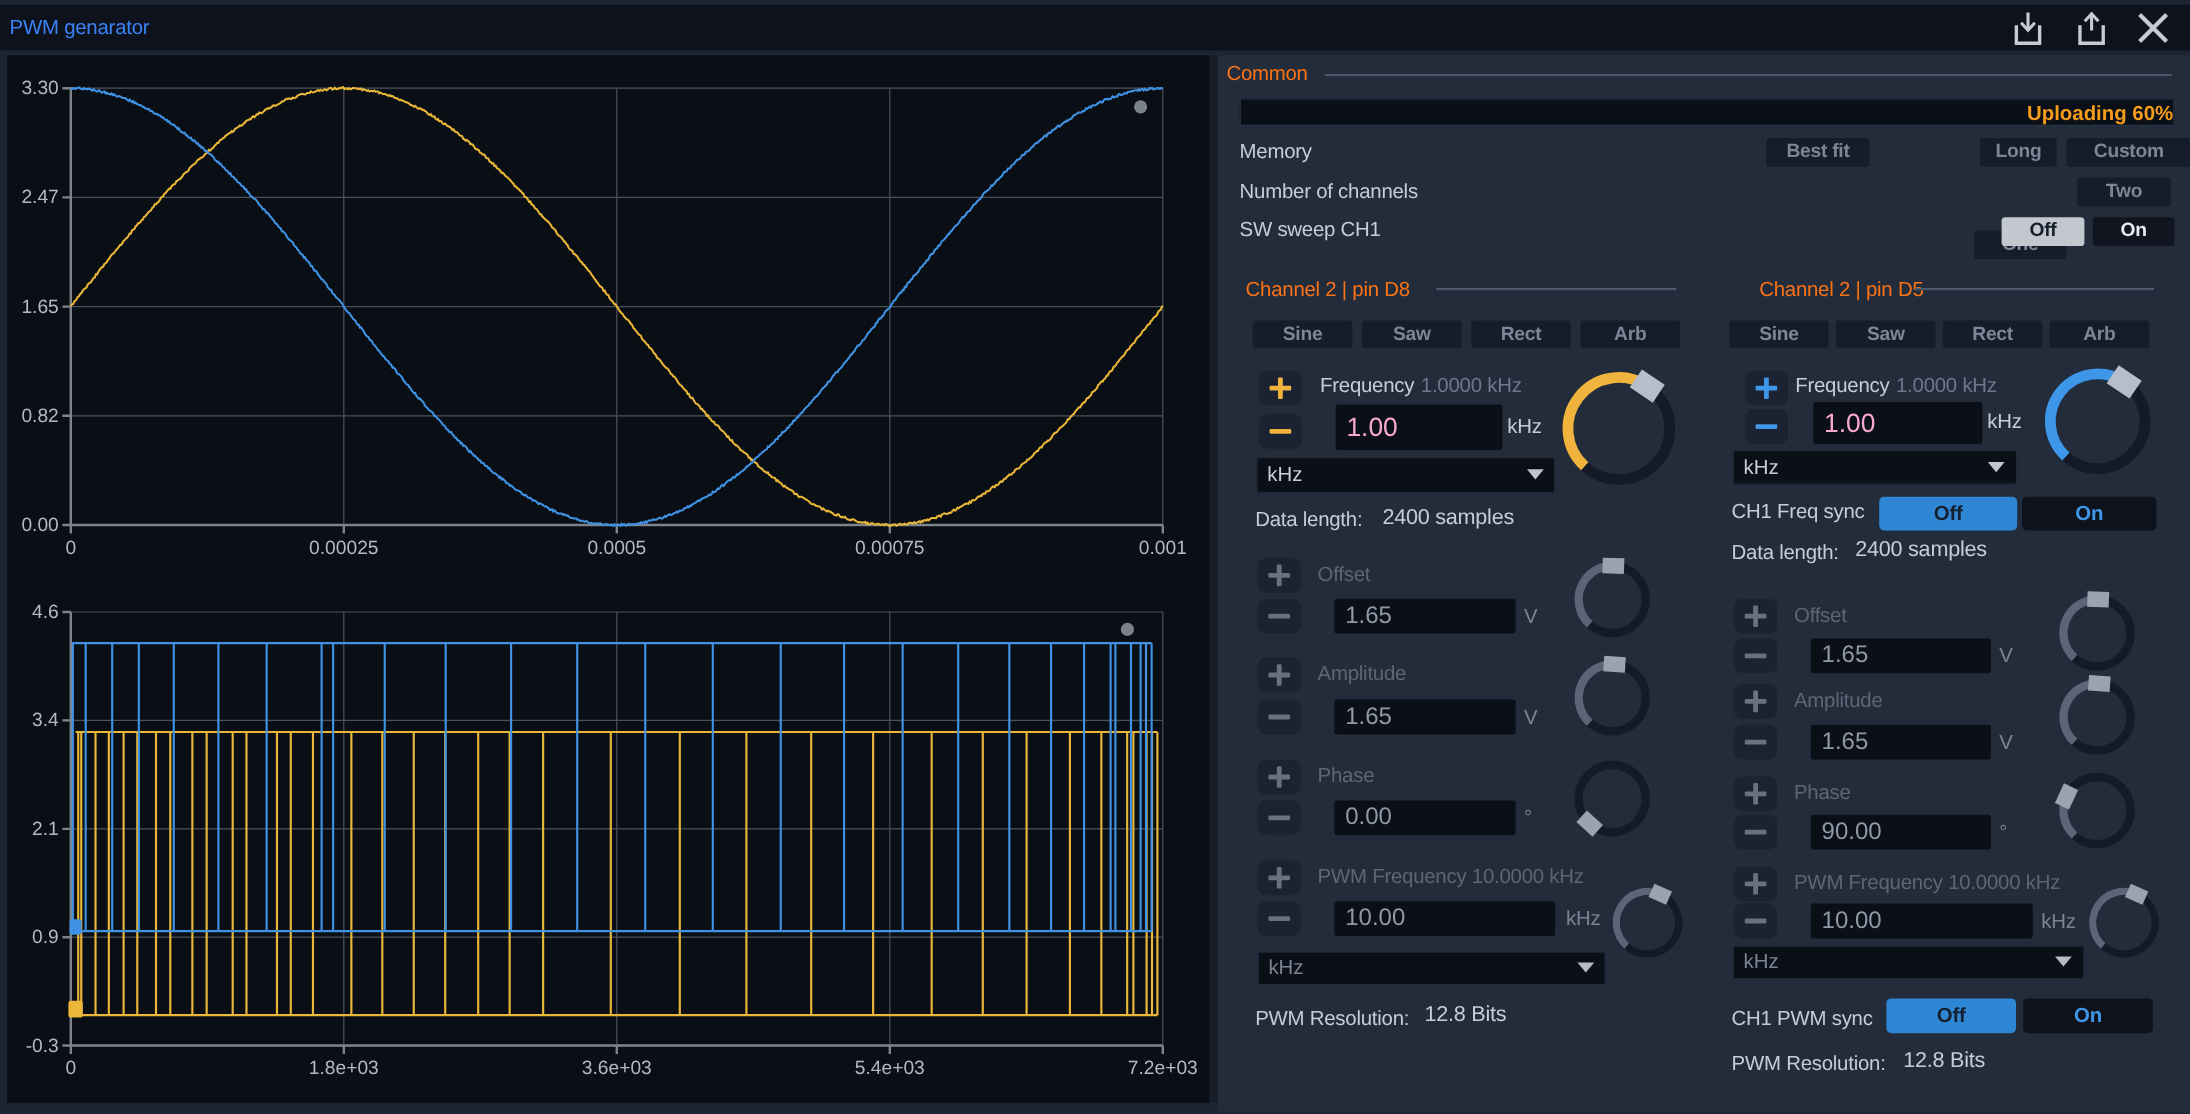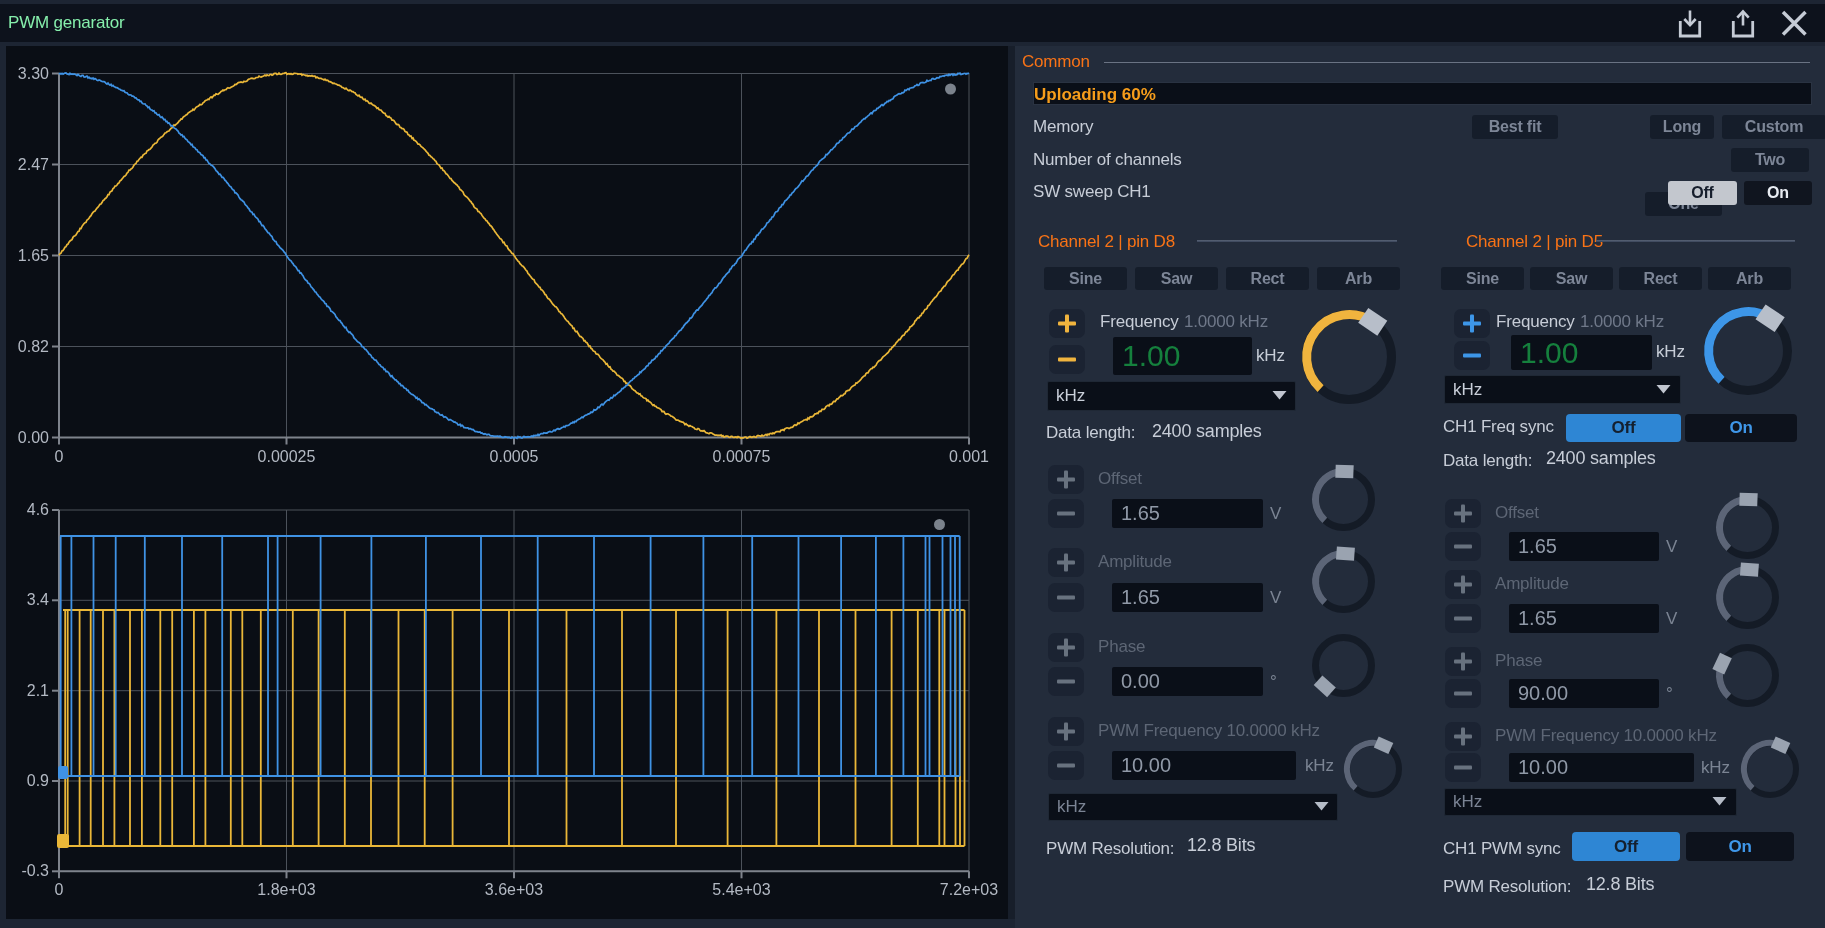--- a/index.html
+++ b/index.html
@@ -1,25 +1,25 @@
 <!DOCTYPE html>
 <html><head><meta charset="utf-8"><style>
 *{margin:0;padding:0;box-sizing:border-box}
 html,body{width:1825px;height:928px;background:#1d2533;font-family:"Liberation Sans",sans-serif;overflow:hidden;position:relative}
 .abs{position:absolute}
 .lbl{position:absolute;font-size:17px;color:#c7cdd7;white-space:nowrap;letter-spacing:-0.2px}
 .glbl{position:absolute;font-size:17px;color:#f97316;white-space:nowrap;letter-spacing:-0.2px}
 .dlbl{position:absolute;font-size:17px;color:#5d6675;white-space:nowrap;letter-spacing:-0.2px}
 .btn{position:absolute;background:#151d2a;border-radius:3px;color:#7d8697;font-weight:700;font-size:16px;text-align:center;letter-spacing:-0.2px}
-.inp{position:absolute;background:#0a0f18;border-radius:2px;color:#15803d;font-size:30px;padding-left:9px}
+.inp{position:absolute;background:#0a0f18;border-radius:2px;color:#f9a8d4;font-size:22px;padding-left:9px}
 .dd{position:absolute;background:#0a0f18;border:1px solid #1f2835;border-radius:2px;font-size:17px;color:#c9cfd9}
 .pm{position:absolute;width:36px;height:29px;background:#1b2332;border-radius:7px}
 </style></head><body>
 <div class="abs" style="left:0;top:4px;width:1825px;height:38px;background:#0d121c"></div>
-<div class="abs" style="left:8px;top:13px;font-size:17px;color:#86efac;letter-spacing:-0.2px">PWM genarator</div>
+<div class="abs" style="left:8px;top:13px;font-size:17px;color:#3b82f6;letter-spacing:-0.2px">PWM genarator</div>
 <svg class="abs" style="left:1676px;top:9px" width="28" height="29">
 <path d="M4.3 12 v15 h19.4 v-15" fill="none" stroke="#c5cbd5" stroke-width="2.8"></path>
 <path d="M14 1.5 v13.5" stroke="#c5cbd5" stroke-width="2.6"></path>
 <path d="M8.3 10 L14 16.2 L19.7 10" fill="none" stroke="#c5cbd5" stroke-width="2.6"></path>
 </svg>
 <svg class="abs" style="left:1729px;top:9px" width="28" height="29">
 <path d="M4.3 12 v15 h19.4 v-15" fill="none" stroke="#c5cbd5" stroke-width="2.8"></path>
 <path d="M14 16.5 v-13.5" stroke="#c5cbd5" stroke-width="2.6"></path>
 <path d="M8.3 8.7 L14 2.5 L19.7 8.7" fill="none" stroke="#c5cbd5" stroke-width="2.6"></path>
 </svg>
@@ -164,21 +164,21 @@
     <line x1="944.5" y1="490" x2="944.5" y2="730" stroke="#3f92e4" stroke-width="1.8"></line>
     <line x1="949.0" y1="490" x2="949.0" y2="730" stroke="#3f92e4" stroke-width="1.8"></line>
     <line x1="953.7" y1="490" x2="953.7" y2="730" stroke="#3f92e4" stroke-width="1.8"></line>
     <rect x="52" y="720" width="10" height="13" rx="2" fill="#3f92e4"></rect>
     <rect x="51" y="788" width="12" height="14" rx="2" fill="#eab738"></rect>
   </svg>
 <div class="abs" style="left:1008px;top:46px;width:7px;height:873px;background:#171e2a"></div>
 <div class="abs" style="left:1015px;top:46px;width:810px;height:882px;background:#232c3b"></div>
 <div class="glbl" style="left:1022px;top:62px;transform:translateY(-50%);">Common</div>
 <div class="abs" style="left:1104px;top:62px;width:706px;height:1px;background:#6a7383"></div>
-<div class="abs" style="left:1033px;top:82px;width:779px;height:23px;line-height:23px;background:#0a0f18;border:1px solid #2a3342;text-align:left;"><b style="color:#f69d1b;font-size:17px">Uploading 60%</b></div>
+<div class="abs" style="left:1033px;top:82px;width:779px;height:23px;line-height:23px;background:#0a0f18;border:1px solid #2a3342;text-align:right;"><b style="color:#f69d1b;font-size:17px">Uploading 60%</b></div>
 <div class="lbl" style="left:1033px;top:127px;transform:translateY(-50%);">Memory</div>
 <div class="btn" style="left:1472px;top:115px;width:86px;height:24px;line-height:24px;">Best fit</div>
 <div class="btn" style="left:1650px;top:115px;width:64px;height:24px;line-height:24px;">Long</div>
 <div class="btn" style="left:1722px;top:115px;width:104px;height:24px;line-height:24px;">Custom</div>
 <div class="lbl" style="left:1033px;top:160px;transform:translateY(-50%);">Number of channels</div>
 <div class="btn" style="left:1645px;top:148px;width:77px;height:24px;line-height:24px;margin-top:44px;">One</div>
 <div class="btn" style="left:1731px;top:148px;width:78px;height:24px;line-height:24px;">Two</div>
 <div class="lbl" style="left:1033px;top:192px;transform:translateY(-50%);">SW sweep CH1</div>
 <div class="btn" style="left:1668px;top:181px;width:69px;height:24px;line-height:24px;background:#c3c7ce;color:#161e2c;">Off</div>
 <div class="btn" style="left:1744px;top:181px;width:68px;height:24px;line-height:24px;color:#e8ecf2;background:#10151f;">On</div>

